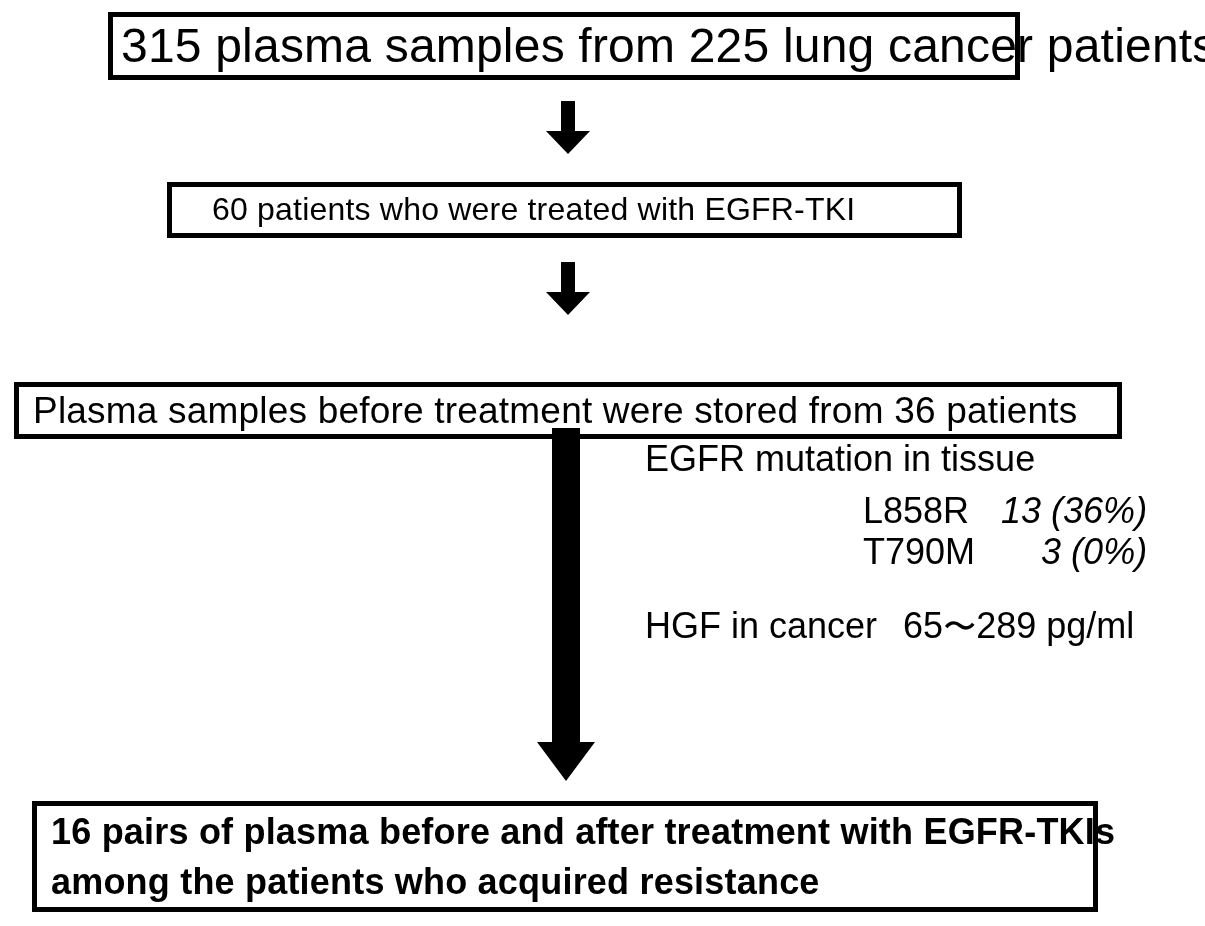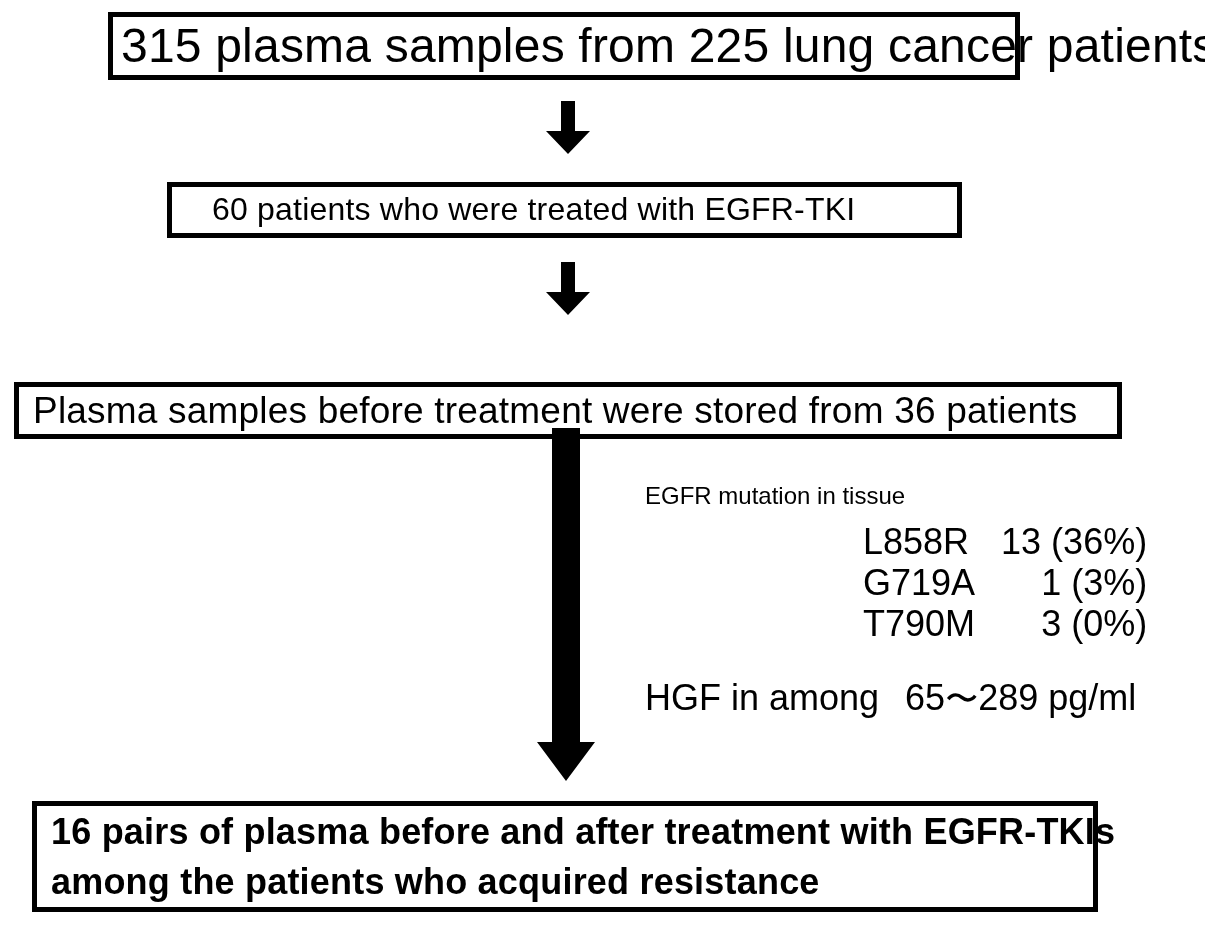--- a/index.html
+++ b/index.html
@@ -63,42 +63,42 @@
   }
 
   
   #annotation {
     position: absolute;
     left: 645px;
     top: 437px;
     width: 552px;
   }
   #annotation-title {
-    font-size: 24px;
+    font-size: 36px;
     line-height: 1.2;
     white-space: nowrap;
-    margin-top: 45px;
   }
   #mutation-table {
     margin-top: 10px;
     margin-left: 218px;
     border-collapse: collapse;
   }
   #mutation-table td {
     font-size: 36px;
     line-height: 1.14;
     padding: 0;
     white-space: nowrap;
   }
   #mutation-table td.mut-name {
     text-align: left;
     padding-right: 26px;
   }
   #mutation-table td.mut-count {
     text-align: right;
+    font-style: italic;
   }
   #hgf-row {
     margin-top: 32px;
     font-size: 36px;
     line-height: 1.2;
     white-space: nowrap;
   }
   #hgf-row .hgf-value {
     margin-left: 26px;
     text-align: right;
@@ -146,32 +146,28 @@
   <div id="annotation">
     <div id="annotation-title">EGFR mutation in tissue</div>
 
     <table id="mutation-table">
       <tbody>
         <tr>
           <td class="mut-name">L858R</td>
           <td class="mut-count">13 (36%)</td>
         </tr>
         <tr>
-          <td class="mut-name">G719A</td>
-          <td class="mut-count">1 (3%)</td>
-        </tr>
-        <tr>
           <td class="mut-name">T790M</td>
           <td class="mut-count">3 (0%)</td>
         </tr>
       </tbody>
     </table>
 
     <div id="hgf-row">
-      <span>HGF in among</span><span class="hgf-value">65</span><span class="wave">〜</span><span>289 pg/ml</span>
+      <span>HGF in cancer</span><span class="hgf-value">65</span><span class="wave">〜</span><span>289 pg/ml</span>
     </div>
   </div>
 
   <div class="flow-box" id="box-4">
     <div class="box-line">16 pairs of plasma before and after treatment with EGFR-TKIs</div>
     <div class="box-line">among the patients who acquired resistance</div>
   </div>
 
 </div>
 

